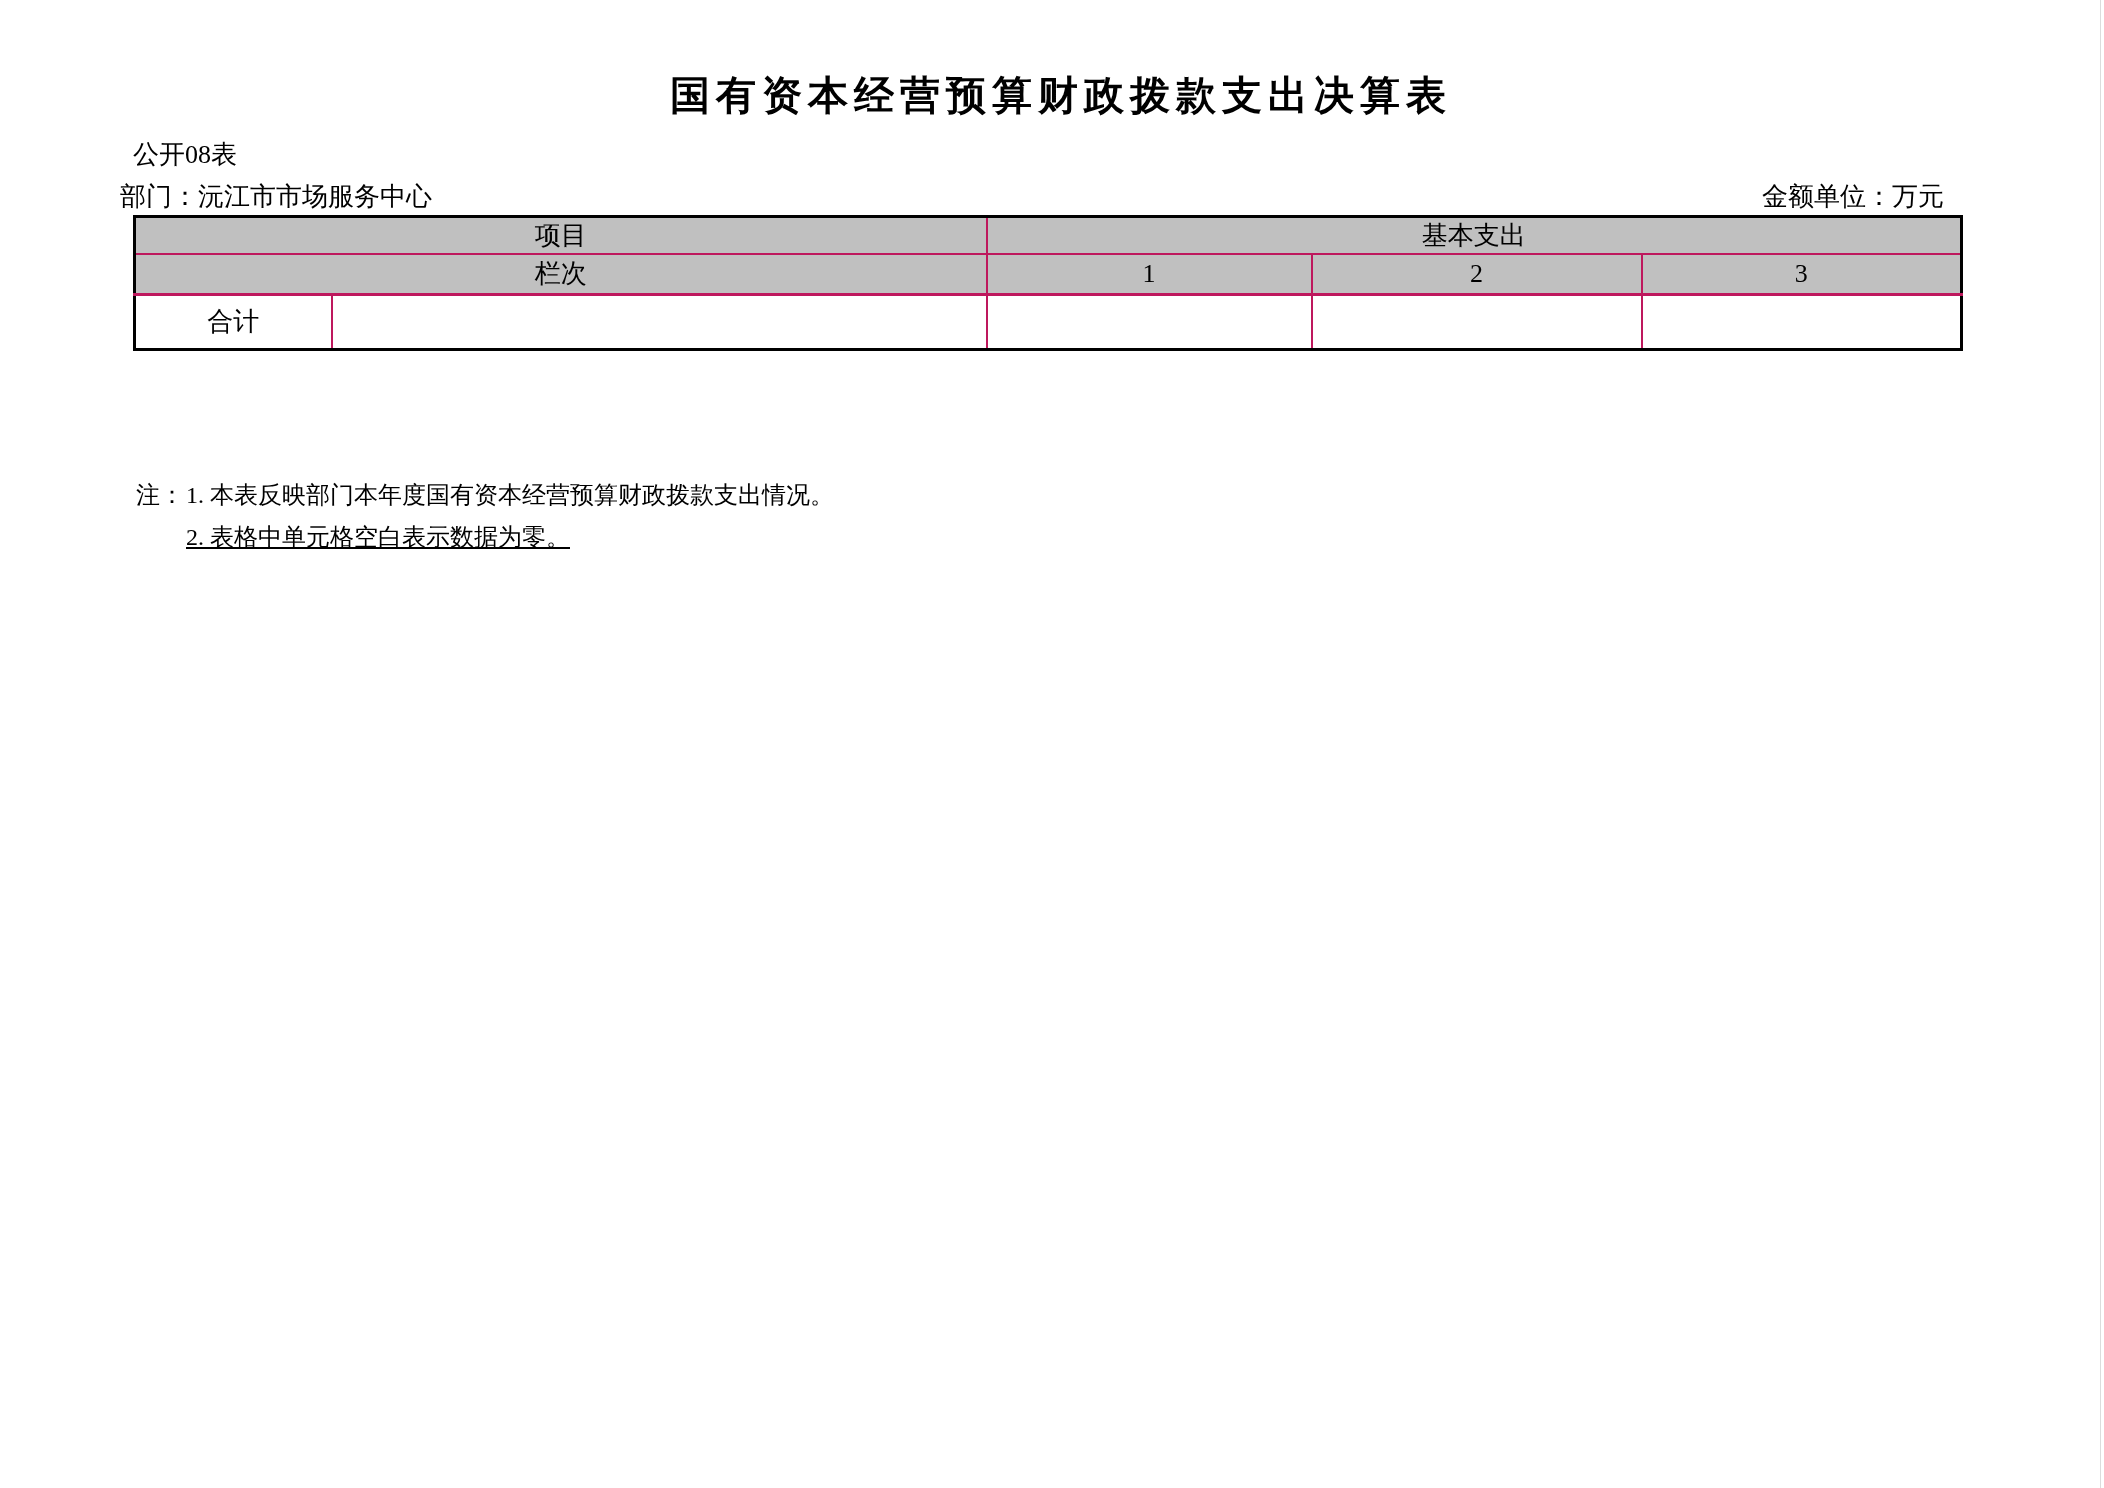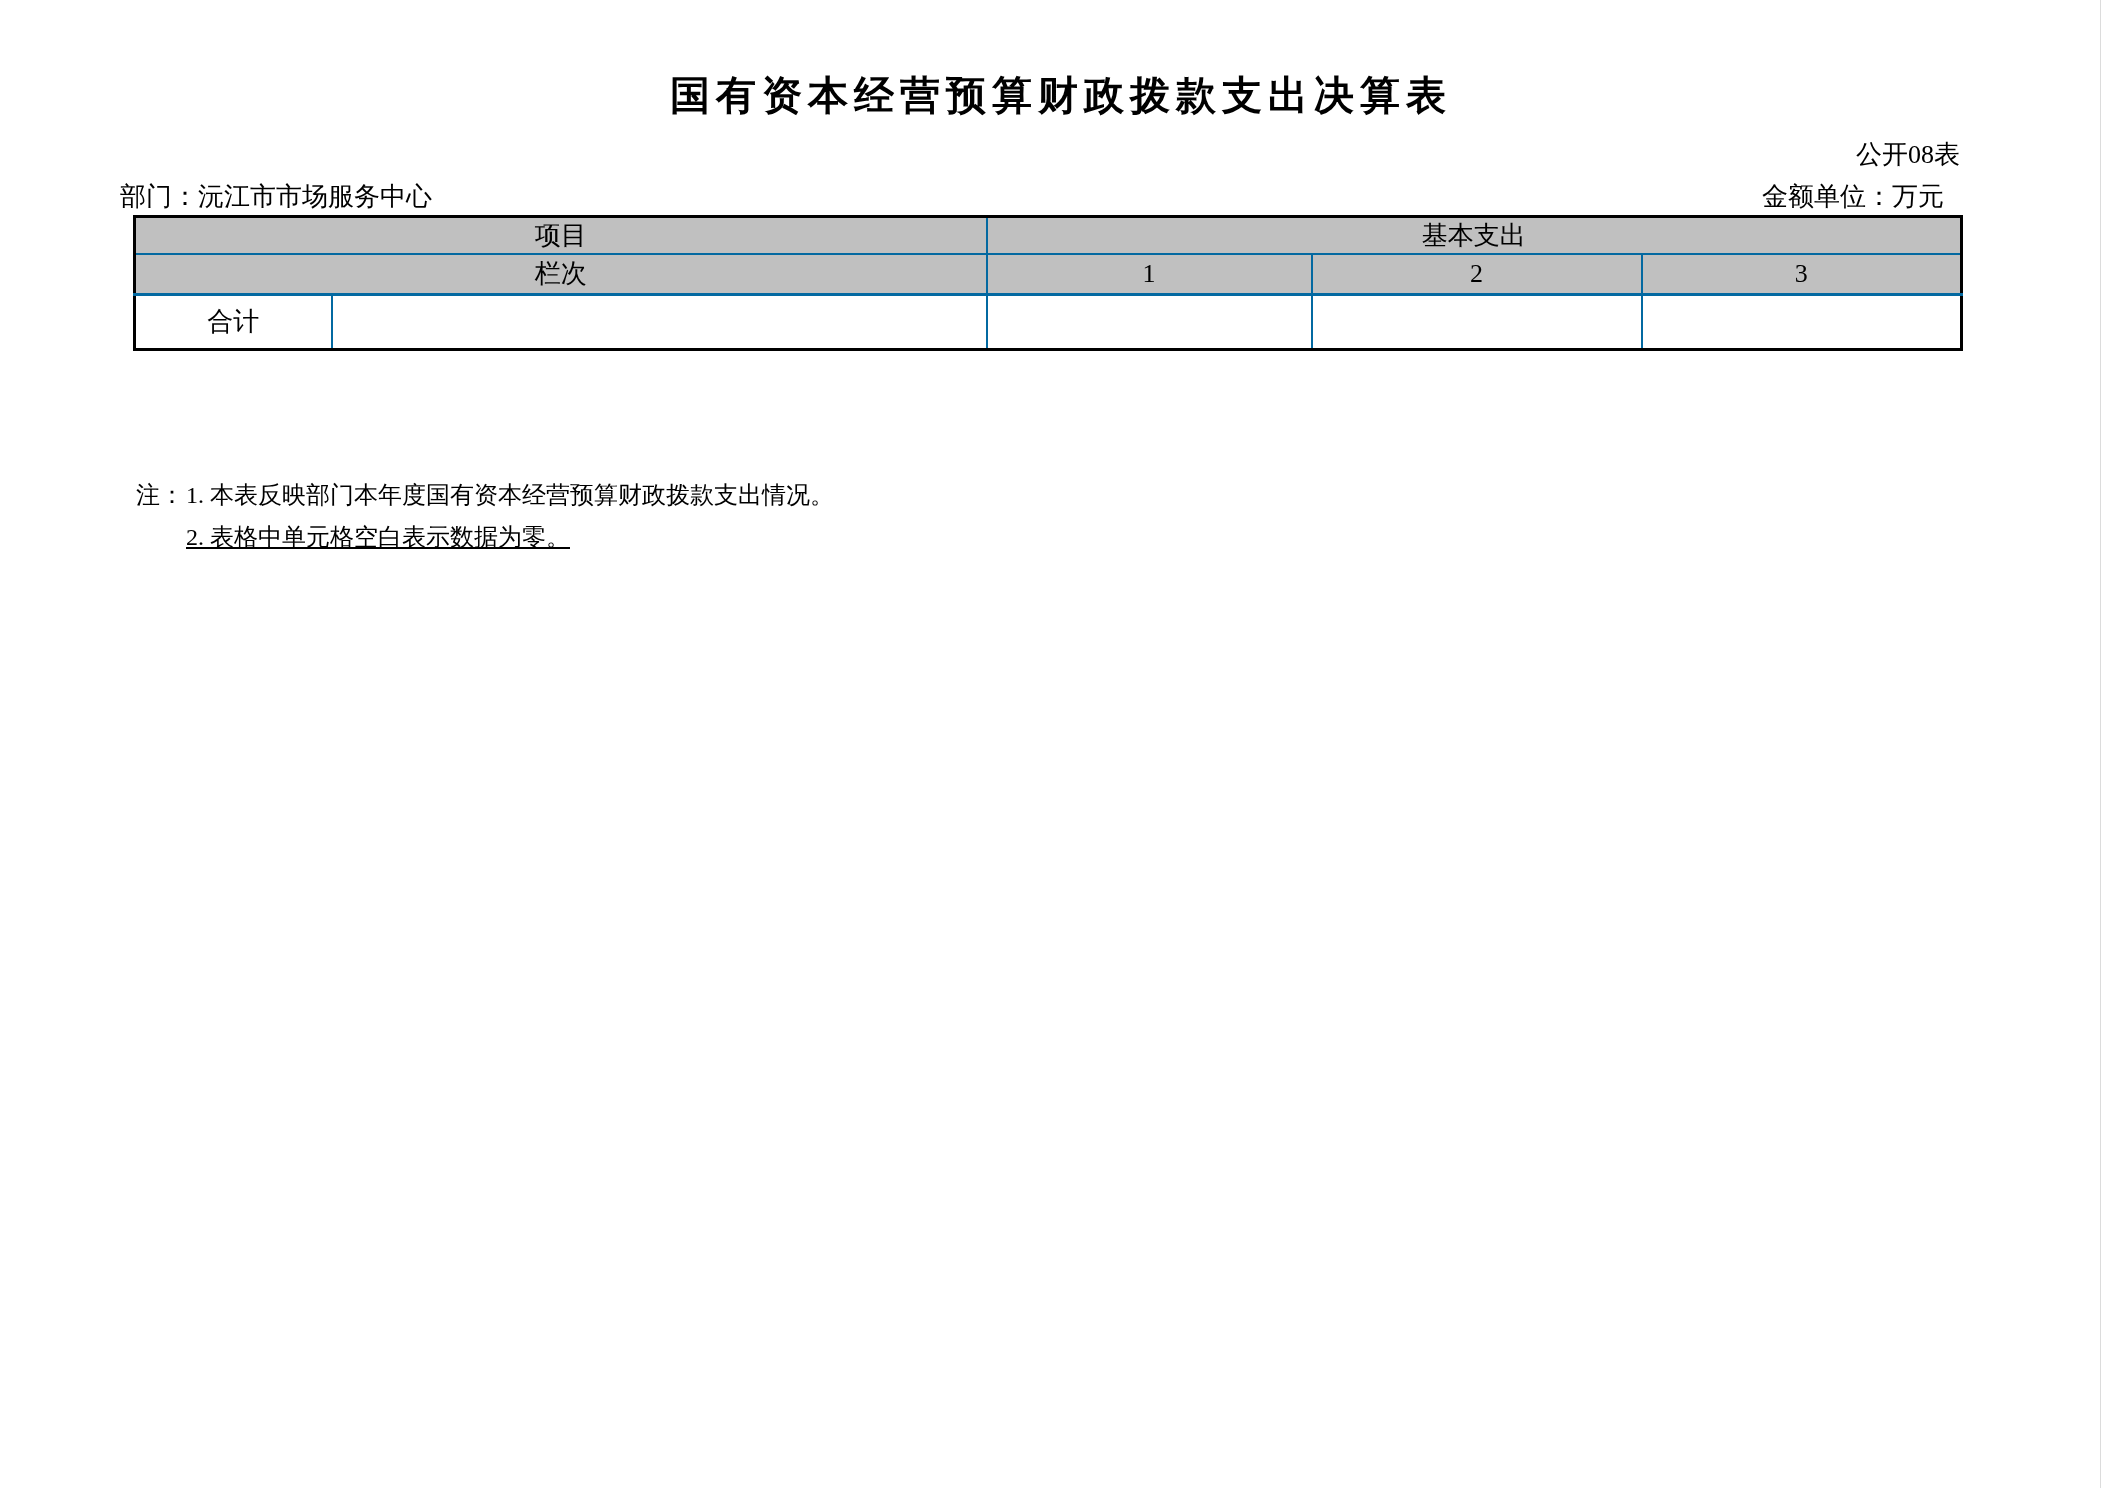--- a/index.html
+++ b/index.html
@@ -34,21 +34,21 @@
     letter-spacing: 6px;
     line-height: 44px;
     white-space: nowrap;
     padding-left: 9px;
   }
   .form-code {
     position: absolute;
     top: 140px;
     left: 133px;
     width: 1827px;
-    text-align: right;
+    text-align: left;
     font-size: 26px;
     line-height: 30px;
   }
   .meta-row {
     position: absolute;
     top: 182px;
     left: 120px;
     width: 1824px;
     display: flex;
     justify-content: space-between;
@@ -58,21 +58,21 @@
   table.fin-table {
     position: absolute;
     top: 215px;
     left: 133px;
     width: 1827px;
     border-collapse: collapse;
     table-layout: fixed;
     font-size: 26px;
   }
   table.fin-table td {
-    border: 2px solid #0369a1;
+    border: 2px solid #be185d;
     text-align: center;
     vertical-align: middle;
     padding: 0;
     overflow: hidden;
   }
   table.fin-table {
     border: 3px solid #000000;
   }
   tr.hdr td { background: #c0c0c0; }
   tr.row-group   { height: 37px;  }

